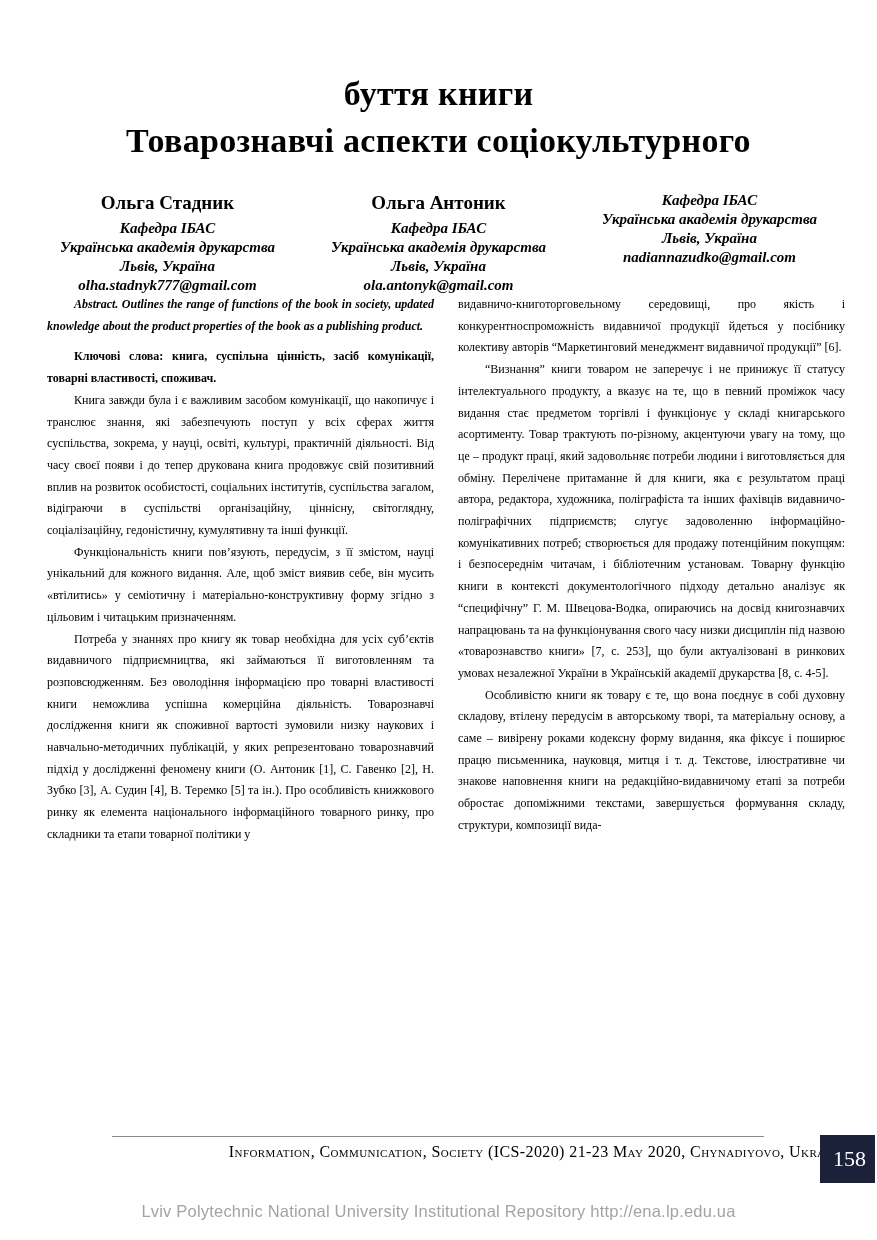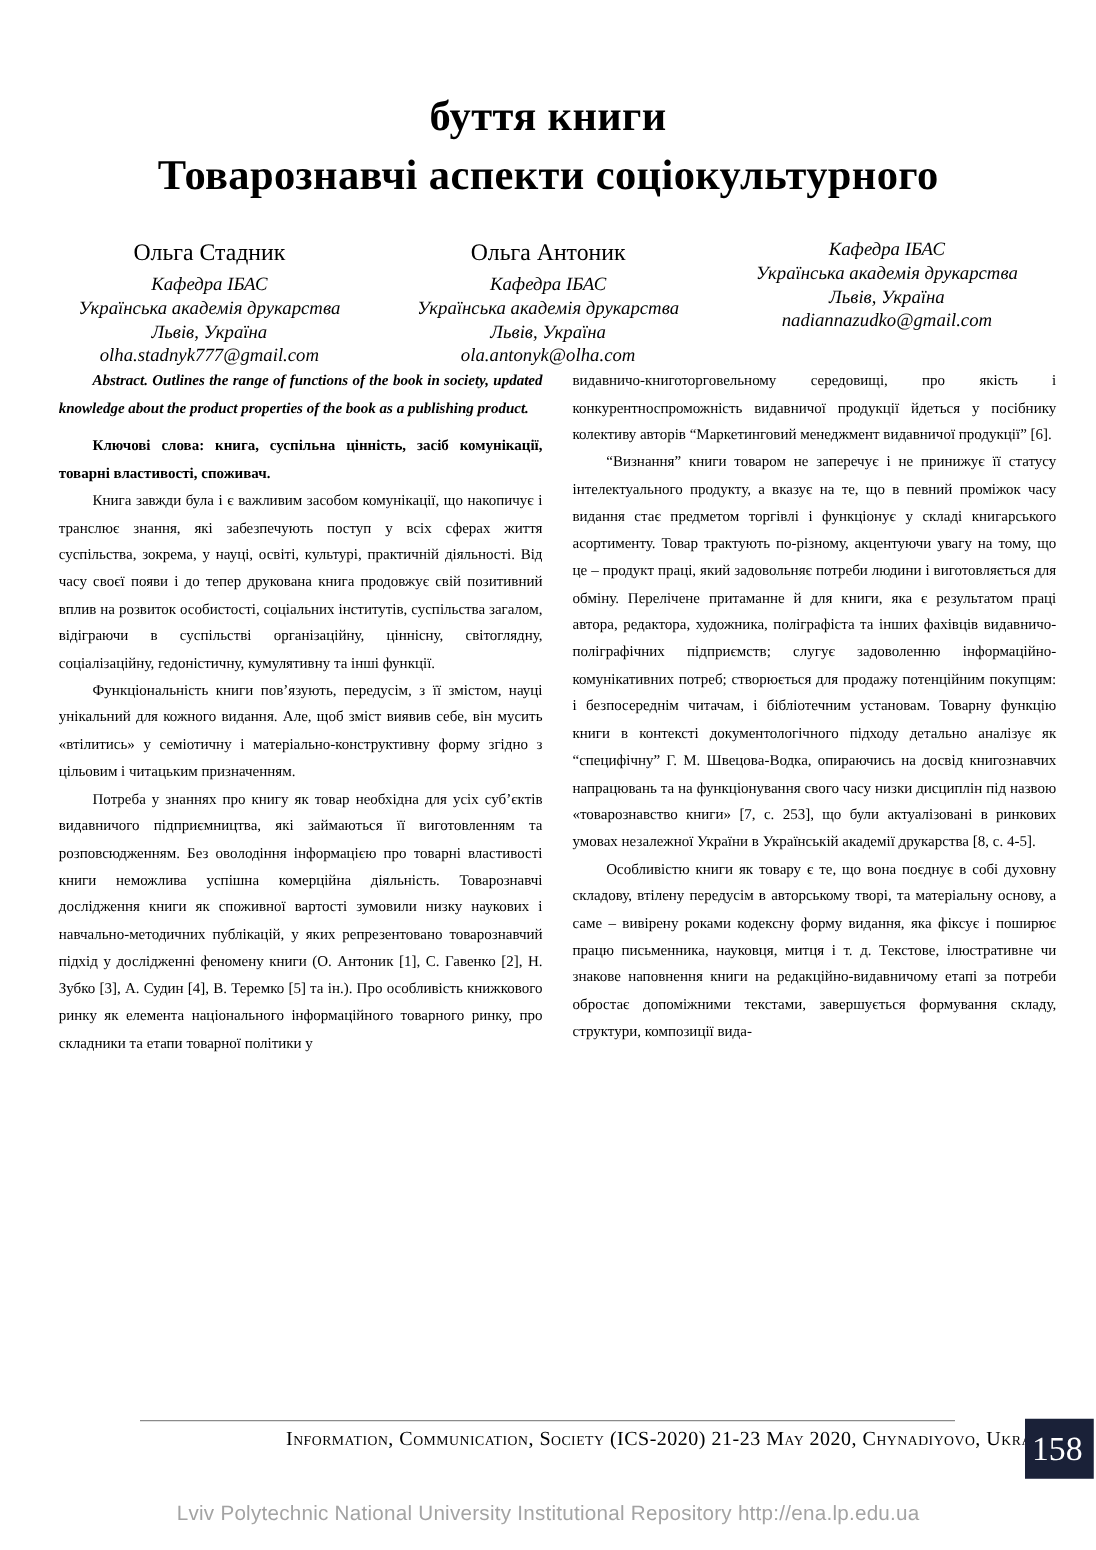--- a/index.html
+++ b/index.html
@@ -23,20 +23,21 @@
     font-weight: 700;
     line-height: 47px;
     letter-spacing: 0.3px;
   }
   .authors-row {
     position: absolute;
     top: 191px;
     left: 32px;
     width: 813px;
     display: flex;
+    font-weight: bold;
   }
   .author { flex: 1 1 0; text-align: center; }
   .author-name { font-size: 19px; line-height: 24px; margin-bottom: 4px; }
   .author-line { font-style: italic; font-size: 15px; line-height: 19px; }
   .body-columns {
     position: absolute;
     top: 294px;
     left: 47px;
     width: 798px;
     display: flex;
@@ -76,21 +77,21 @@
     right: 2px;
     width: 55px;
     height: 48px;
     background: #1a2138;
     color: #ffffff;
     display: flex;
     align-items: center;
     justify-content: flex-end;
     padding-right: 9px;
     box-sizing: border-box;
-    font-size: 27px;
+    font-size: 22px;
   }
   .repository-footer {
     position: absolute;
     top: 1202px;
     left: 0;
     width: 877px;
     text-align: center;
     font-family: "Liberation Sans", "DejaVu Sans", sans-serif;
     font-size: 16.5px;
     letter-spacing: 0.2px;
@@ -113,21 +114,21 @@
       <div class="author-line">Кафедра ІБАС</div>
       <div class="author-line">Українська академія друкарства</div>
       <div class="author-line">Львів, Україна</div>
       <div class="author-line">olha.stadnyk777@gmail.com</div>
     </div>
     <div class="author">
       <div class="author-name">Ольга Антоник</div>
       <div class="author-line">Кафедра ІБАС</div>
       <div class="author-line">Українська академія друкарства</div>
       <div class="author-line">Львів, Україна</div>
-      <div class="author-line">ola.antonyk@olha.com</div>
+      <div class="author-line">ola.antonyk@gmail.com</div>
     </div>
     <div class="author">
       <div class="author-line">Кафедра ІБАС</div>
       <div class="author-line">Українська академія друкарства</div>
       <div class="author-line">Львів, Україна</div>
       <div class="author-line">nadiannazudko@gmail.com</div>
     </div>
   </div>
 
   <div class="body-columns">

